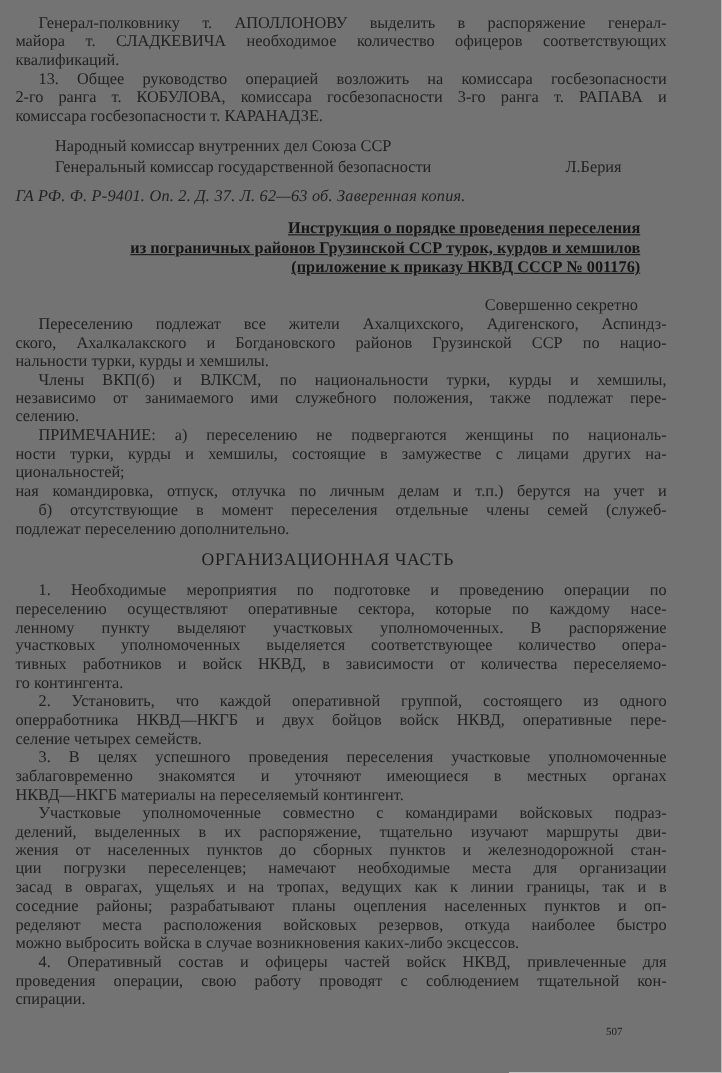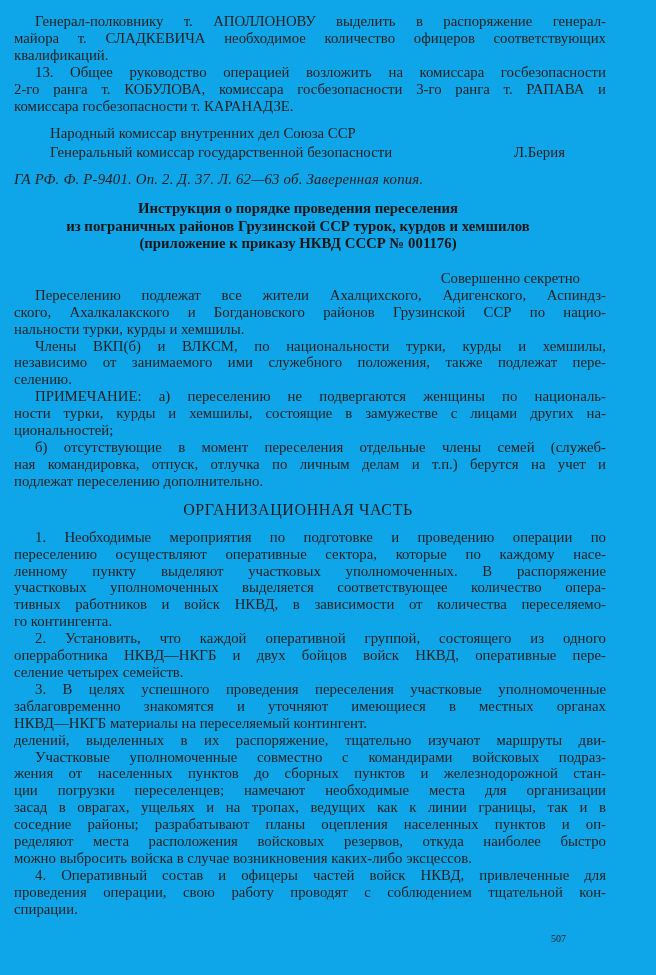--- a/index.html
+++ b/index.html
@@ -1,20 +1,20 @@
 <!DOCTYPE html>
 <html lang="ru"><head>
 <meta charset="utf-8">
 <style>
   html, body { margin: 0; padding: 0; background: #ffffff; }
   .page {
     position: relative;
     width: 656px;
     height: 975px;
-    background: #0ea5e9;
+    background: #737373;
     overflow: hidden;
     font-family: "Liberation Serif", "DejaVu Serif", serif;
     color: #222222;
   }
   .textblock {
     position: absolute;
     left: 14px;
     top: 13px;
     width: 592px;
     font-size: 14.8px;
@@ -32,23 +32,24 @@
     margin-top: 10px;
     font-style: italic;
     line-height: 17px;
     letter-spacing: 0.2px;
   }
 
   .doc-title {
     margin-top: 12px;
     font-weight: bold;
     color: #161616;
-    text-align: center;
+    text-align: right;
     line-height: 17.5px;
     padding-right: 24px;
+    text-decoration: underline;
   }
 
   .classification {
     margin-top: 17px;
     text-align: right;
     padding-right: 26px;
   }
 
   .p3 { margin-top: 0; }
 
@@ -117,22 +118,22 @@
       <div class="ln last">селению.</div>
     </section>
 
     <section class="para">
       <div class="ln first">ПРИМЕЧАНИЕ: а) переселению не подвергаются женщины по националь-</div>
       <div class="ln">ности турки, курды и хемшилы, состоящие в замужестве с лицами других на-</div>
       <div class="ln last">циональностей;</div>
     </section>
 
     <section class="para">
+      <div class="ln">ная командировка, отпуск, отлучка по личным делам и т.п.) берутся на учет и</div>
       <div class="ln first">б) отсутствующие в момент переселения отдельные члены семей (служеб-</div>
-      <div class="ln">ная командировка, отпуск, отлучка по личным делам и т.п.) берутся на учет и</div>
       <div class="ln last">подлежат переселению дополнительно.</div>
     </section>
 
     <div class="section-heading">ОРГАНИЗАЦИОННАЯ ЧАСТЬ</div>
 
     <section class="para">
       <div class="ln first">1. Необходимые мероприятия по подготовке и проведению операции по</div>
       <div class="ln">переселению осуществляют оперативные сектора, которые по каждому насе-</div>
       <div class="ln">ленному пункту выделяют участковых уполномоченных. В распоряжение</div>
       <div class="ln">участковых уполномоченных выделяется соответствующее количество опера-</div>
@@ -146,22 +147,22 @@
       <div class="ln last">селение четырех семейств.</div>
     </section>
 
     <section class="para">
       <div class="ln first">3. В целях успешного проведения переселения участковые уполномоченные</div>
       <div class="ln">заблаговременно знакомятся и уточняют имеющиеся в местных органах</div>
       <div class="ln last">НКВД—НКГБ материалы на переселяемый контингент.</div>
     </section>
 
     <section class="para">
+      <div class="ln first">Участковые уполномоченные совместно с командирами войсковых подраз-</div>
       <div class="ln">делений, выделенных в их распоряжение, тщательно изучают маршруты дви-</div>
-      <div class="ln first">Участковые уполномоченные совместно с командирами войсковых подраз-</div>
       <div class="ln">жения от населенных пунктов до сборных пунктов и железнодорожной стан-</div>
       <div class="ln">ции погрузки переселенцев; намечают необходимые места для организации</div>
       <div class="ln">засад в оврагах, ущельях и на тропах, ведущих как к линии границы, так и в</div>
       <div class="ln">соседние районы; разрабатывают планы оцепления населенных пунктов и оп-</div>
       <div class="ln">ределяют места расположения войсковых резервов, откуда наиболее быстро</div>
       <div class="ln last">можно выбросить войска в случае возникновения каких-либо эксцессов.</div>
     </section>
 
     <section class="para">
       <div class="ln first">4. Оперативный состав и офицеры частей войск НКВД, привлеченные для</div>

